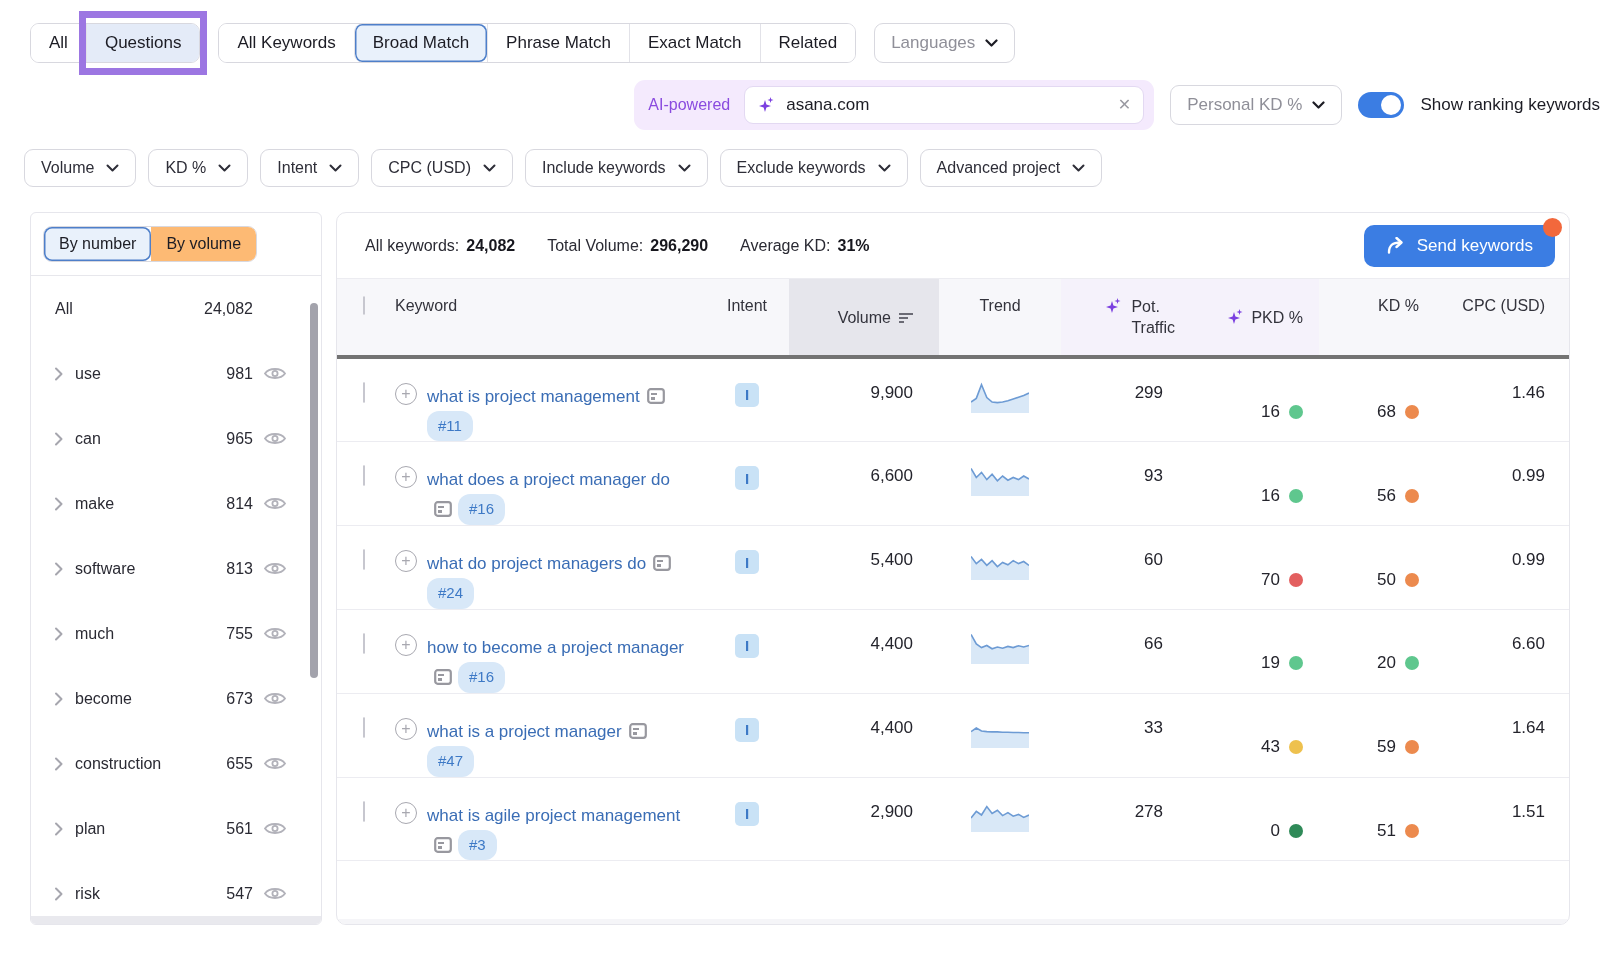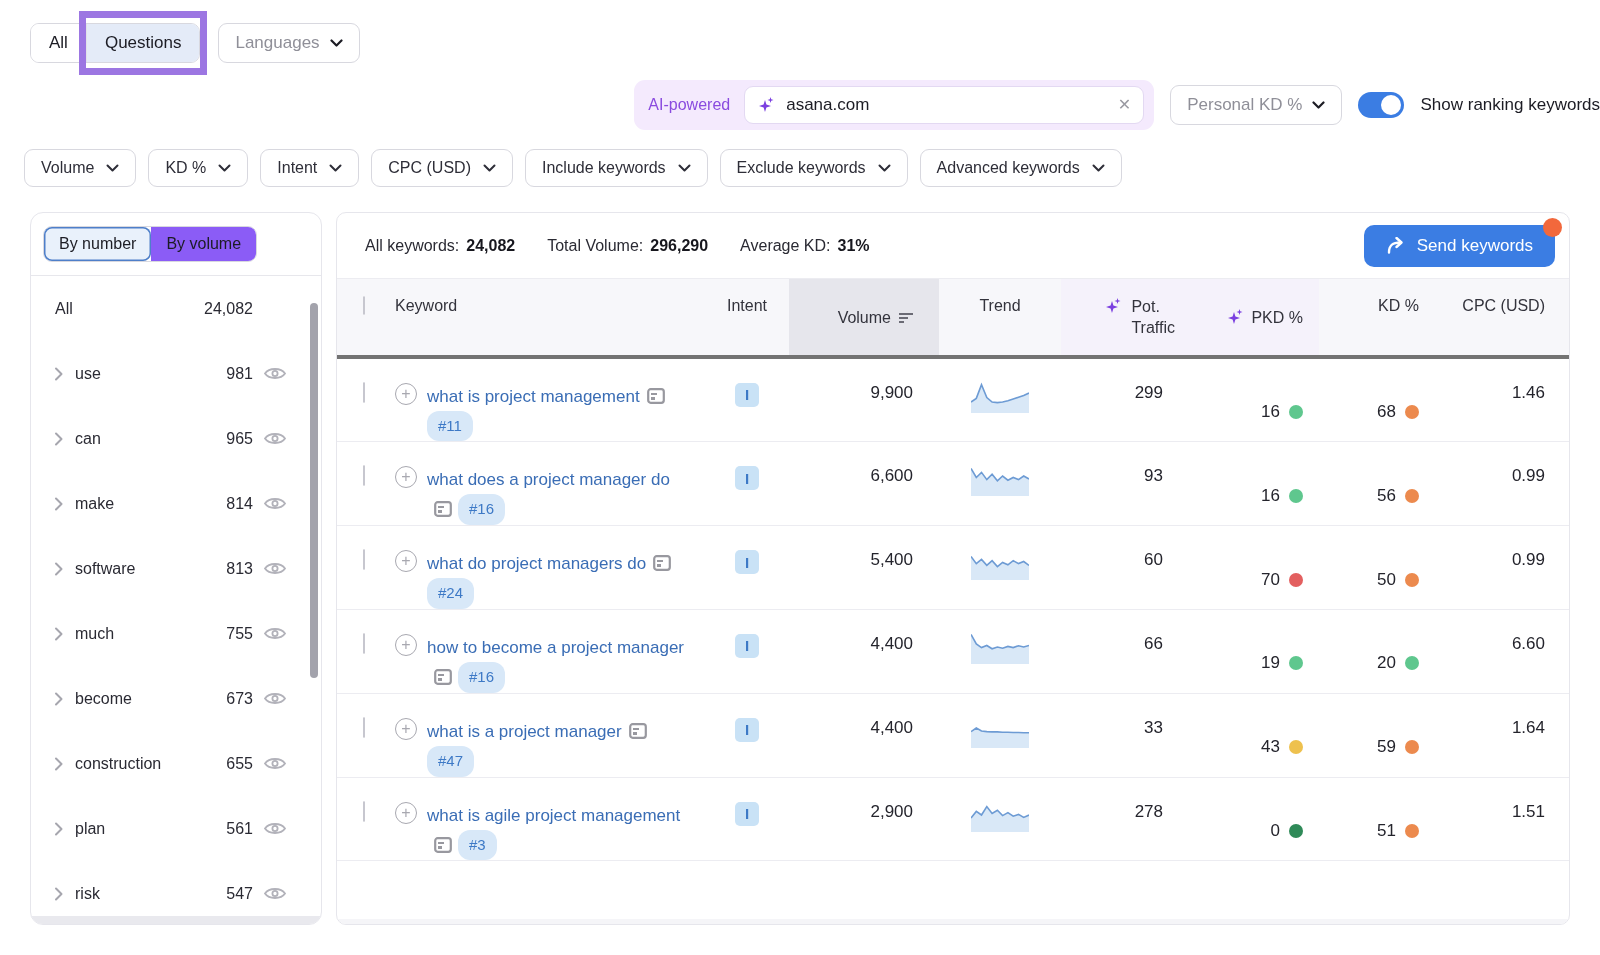--- a/index.html
+++ b/index.html
@@ -38,24 +38,24 @@
   .filters-row { display:flex; align-items:center; gap:12px; padding:22px 0 0 24px; height:62px; }
   .filter-chip { display:inline-flex; align-items:center; gap:12px; padding:9px 16px; background:#fff;
     border:1px solid #D8D8DF; border-radius:9px; font-size:16px; color:#2E2E38; cursor:pointer; font-family:inherit; }
 
   .chev { flex:0 0 auto; }
 
   
   .content { display:flex; gap:14px; padding:24px 30px 0 30px; align-items:flex-start; }
 
   
-  .sidebar { position:relative; width:292px; height:713px; border:1px solid #E6E6EC; border-radius:13px; background:#fff; overflow:hidden; }
+  .sidebar { position:relative; width:292px; height:713px; border:1px solid #E6E6EC; border-radius:6px; background:#fff; overflow:hidden; }
   .side-top { padding:13px 12px 13px 12px; border-bottom:1px solid #E7E7EC; }
   .seg { display:inline-flex; border:1px solid #D8D8DF; border-radius:9px; }
-  .seg-btn { padding:8px 15px; font-size:16px; background:#8b5cf6; border:none; cursor:pointer; font-family:inherit; color:#1C1C24; }
+  .seg-btn { padding:8px 15px; font-size:16px; background:#fdba74; border:none; cursor:pointer; font-family:inherit; color:#1C1C24; }
   .seg-btn:first-child { border-radius:8px 0 0 8px; }
   .seg-btn:last-child { border-radius:0 8px 8px 0; }
   .seg-btn.on { background:#E9F1FB; box-shadow:inset 0 0 0 1.5px #4E7FC9; border-radius:8px; }
   .side-list { position:relative; }
   .side-item { display:flex; align-items:center; height:65px; padding:0 34px 0 18px; cursor:pointer; }
   .side-item .chevr { width:20px; flex:0 0 20px; }
   .side-item .lbl { font-size:16px; color:#2A2A33; flex:1; margin-left:6px; }
   .side-item .cnt { font-size:16px; color:#2A2A33; margin-right:10px; }
   .side-item .eye { flex:0 0 24px; }
   .side-item.all-row { padding-left:24px; }
@@ -117,20 +117,41 @@
   <div class="tabs-row">
     <div class="tab-group" id="group-primary">
   <button class="tab">
     <span class="tab-label">All</span>
   </button>
 
   <button class="tab sel-soft">
     <span class="tab-label">Questions</span>
   <span class="annotation"></span></button>
 </div>
+    <div class="tab-group" id="group-match">
+  <button class="tab">
+    <span class="tab-label">All Keywords</span>
+  </button>
+
+  <button class="tab sel-ring">
+    <span class="tab-label">Broad Match</span>
+  </button>
+
+  <button class="tab">
+    <span class="tab-label">Phrase Match</span>
+  </button>
+
+  <button class="tab">
+    <span class="tab-label">Exact Match</span>
+  </button>
+
+  <button class="tab">
+    <span class="tab-label">Related</span>
+  </button>
+</div>
     <button class="dropdown-chip">
       <span class="muted">Languages</span>
       <svg class="chev" width="13" height="8" viewBox="0 0 13 8">
           <polyline points="1.5,1.5 6.5,6.5 11.5,1.5" fill="none" stroke="#1C1C24" stroke-width="2.2" stroke-linecap="round" stroke-linejoin="round"></polyline>
         </svg>
     </button>
   </div>
 
   <div class="search-row">
     <div class="ai-wrap">
@@ -193,21 +214,21 @@
   </button>
 
   <button class="filter-chip">
     <span>Exclude keywords</span>
     <svg class="chev" width="13" height="8" viewBox="0 0 13 8">
           <polyline points="1.5,1.5 6.5,6.5 11.5,1.5" fill="none" stroke="#2E2E38" stroke-width="2" stroke-linecap="round" stroke-linejoin="round"></polyline>
         </svg>
   </button>
 
   <button class="filter-chip">
-    <span>Advanced keywords</span>
+    <span>Advanced project</span>
     <svg class="chev" width="13" height="8" viewBox="0 0 13 8">
           <polyline points="1.5,1.5 6.5,6.5 11.5,1.5" fill="none" stroke="#2E2E38" stroke-width="2" stroke-linecap="round" stroke-linejoin="round"></polyline>
         </svg>
   </button>
 </div>
 
   <div class="content">
 
     <div class="sidebar">
       <div class="side-top">

